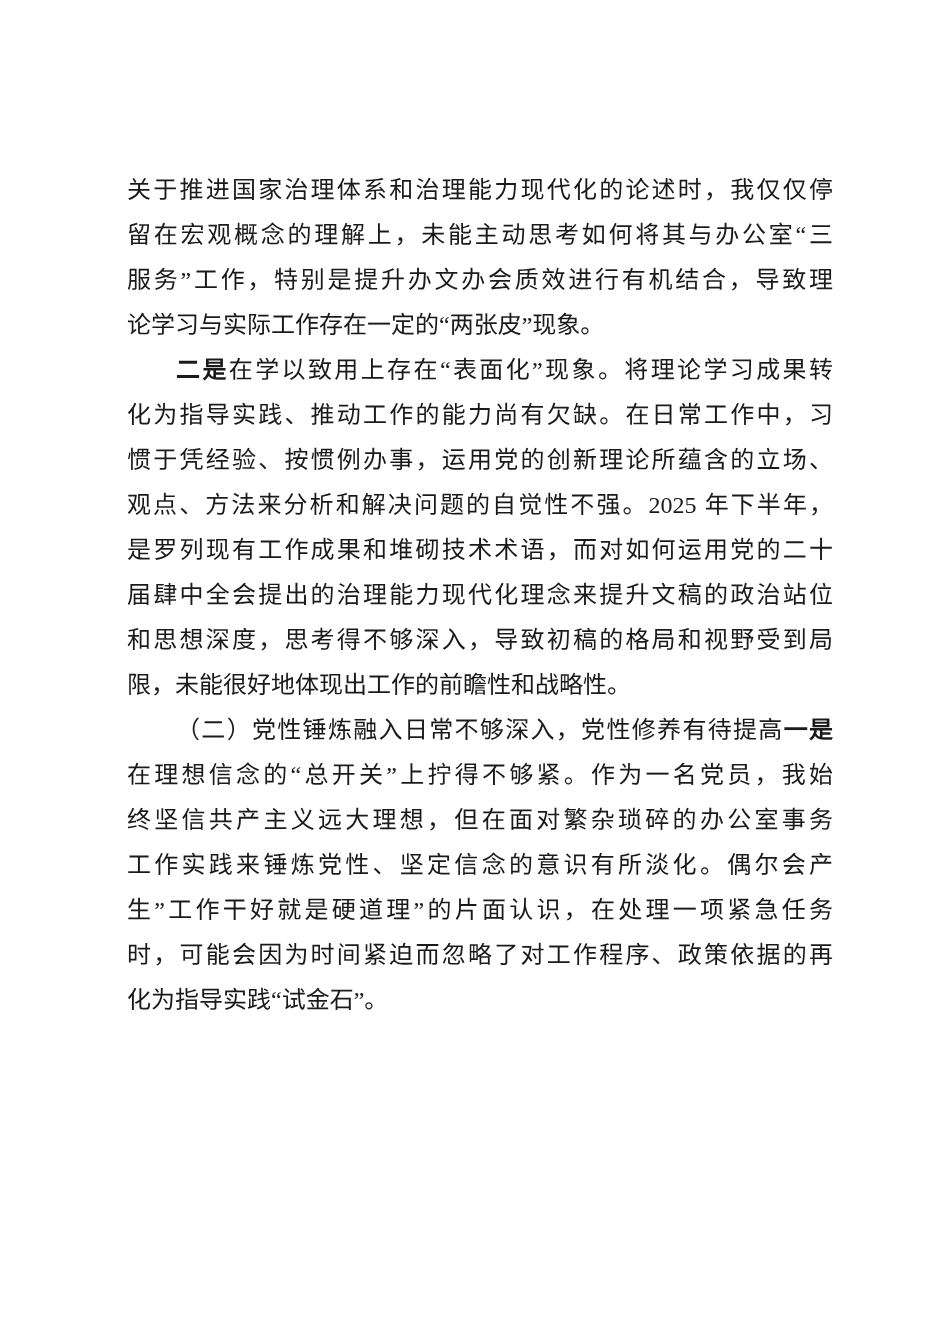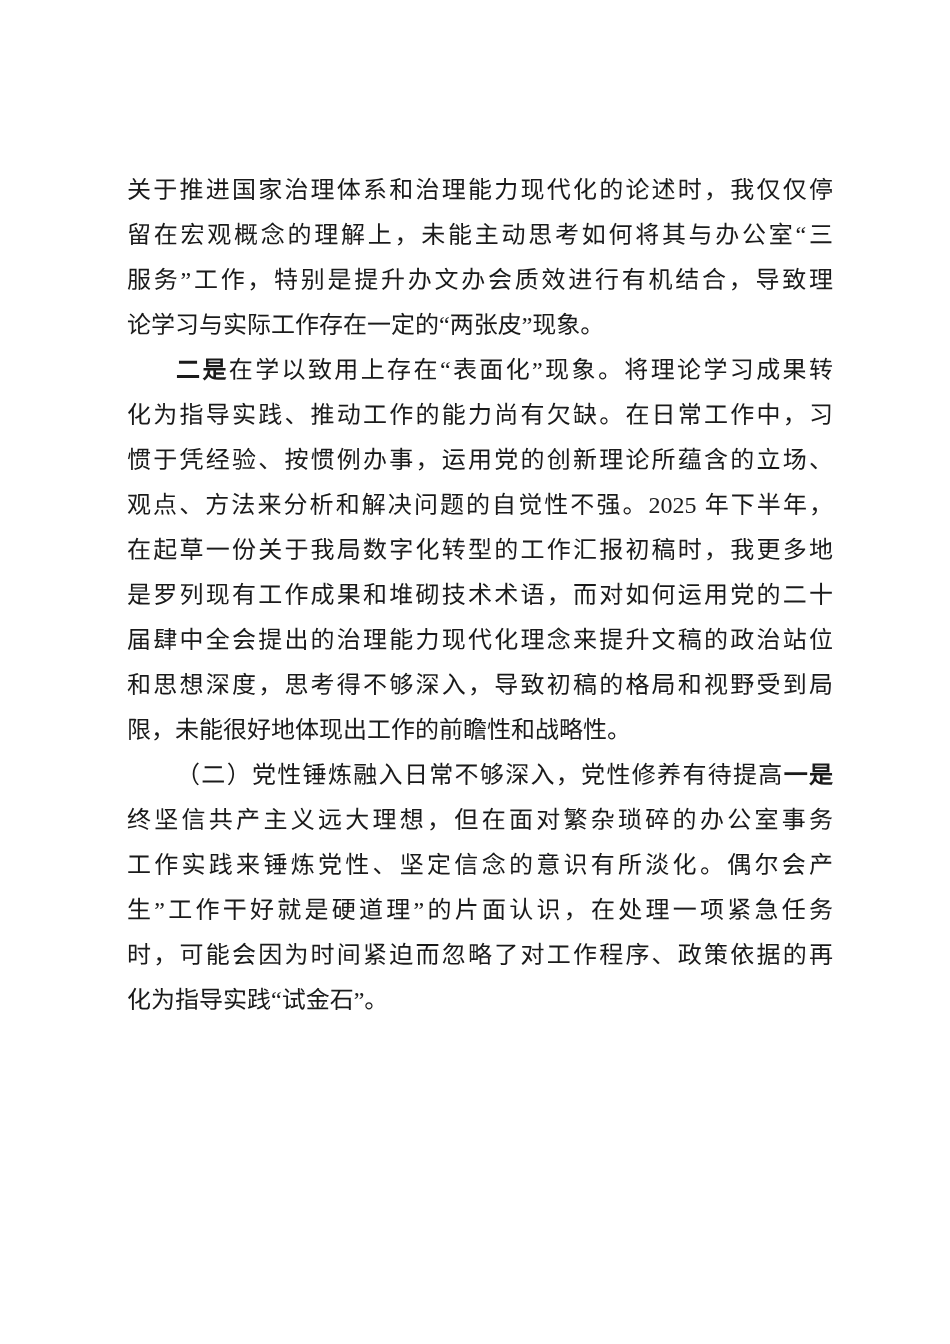--- a/index.html
+++ b/index.html
@@ -58,28 +58,28 @@
         <div class="line"><span class="seg">关于推进国家治理体系和治理能力现代化的论述时，我仅仅停</span></div>
         <div class="line"><span class="seg">留在宏观概念的理解上，未能主动思考如何将其与办公室“三</span></div>
         <div class="line"><span class="seg">服务”工作，特别是提升办文办会质效进行有机结合，导致理</span></div>
         <div class="line last"><span class="seg">论学习与实际工作存在一定的“两张皮”现象。</span></div>
       </div>
       <div class="paragraph">
         <div class="line indent"><span class="seg bold">二是</span><span class="seg">在学以致用上存在“表面化”现象。将理论学习成果转</span></div>
         <div class="line"><span class="seg">化为指导实践、推动工作的能力尚有欠缺。在日常工作中，习</span></div>
         <div class="line"><span class="seg">惯于凭经验、按惯例办事，运用党的创新理论所蕴含的立场、</span></div>
         <div class="line"><span class="seg">观点、方法来分析和解决问题的自觉性不强。2025 年下半年，</span></div>
-        <div class="line"><span class="seg">在起草一份关于我局数字化转型的工作汇报初稿时，我更多地</span></div>
         <div class="line"><span class="seg">是罗列现有工作成果和堆砌技术术语，而对如何运用党的二十</span></div>
         <div class="line"><span class="seg">届肆中全会提出的治理能力现代化理念来提升文稿的政治站位</span></div>
         <div class="line"><span class="seg">和思想深度，思考得不够深入，导致初稿的格局和视野受到局</span></div>
         <div class="line last"><span class="seg">限，未能很好地体现出工作的前瞻性和战略性。</span></div>
       </div>
       <div class="paragraph">
         <div class="line indent"><span class="seg">（二）党性锤炼融入日常不够深入，党性修养有待提高</span><span class="seg bold">一是</span></div>
+        <div class="line"><span class="seg">在理想信念的“总开关”上拧得不够紧。作为一名党员，我始</span></div>
         <div class="line"><span class="seg">终坚信共产主义远大理想，但在面对繁杂琐碎的办公室事务</span></div>
         <div class="line"><span class="seg">工作实践来锤炼党性、坚定信念的意识有所淡化。偶尔会产</span></div>
         <div class="line"><span class="seg">生”工作干好就是硬道理”的片面认识，在处理一项紧急任务</span></div>
         <div class="line"><span class="seg">时，可能会因为时间紧迫而忽略了对工作程序、政策依据的再</span></div>
         <div class="line last"><span class="seg">化为指导实践“试金石”。</span></div>
       </div>
     </div>
 </div>
 
 </body></html>

